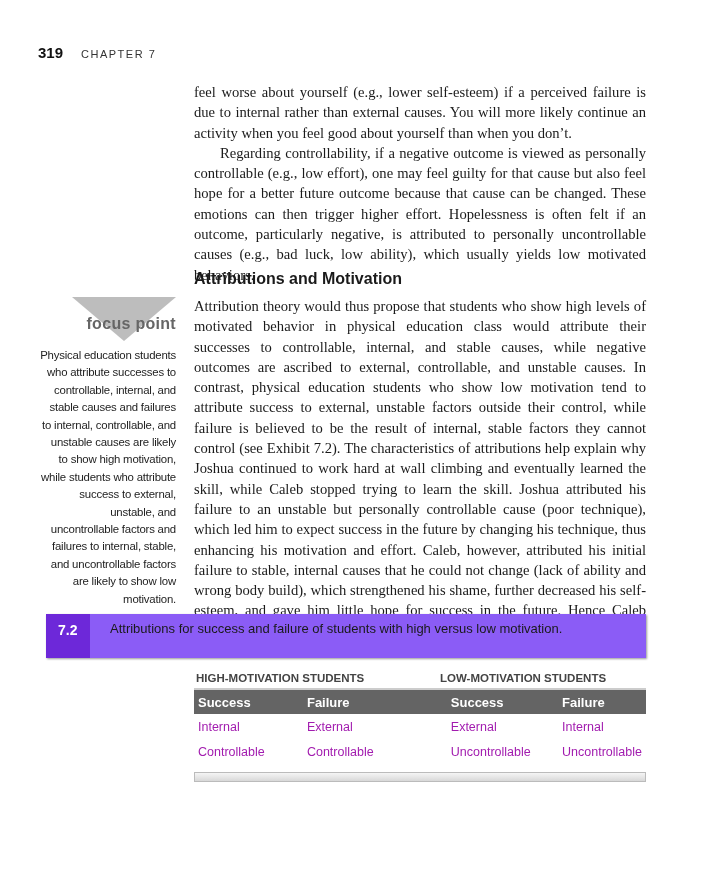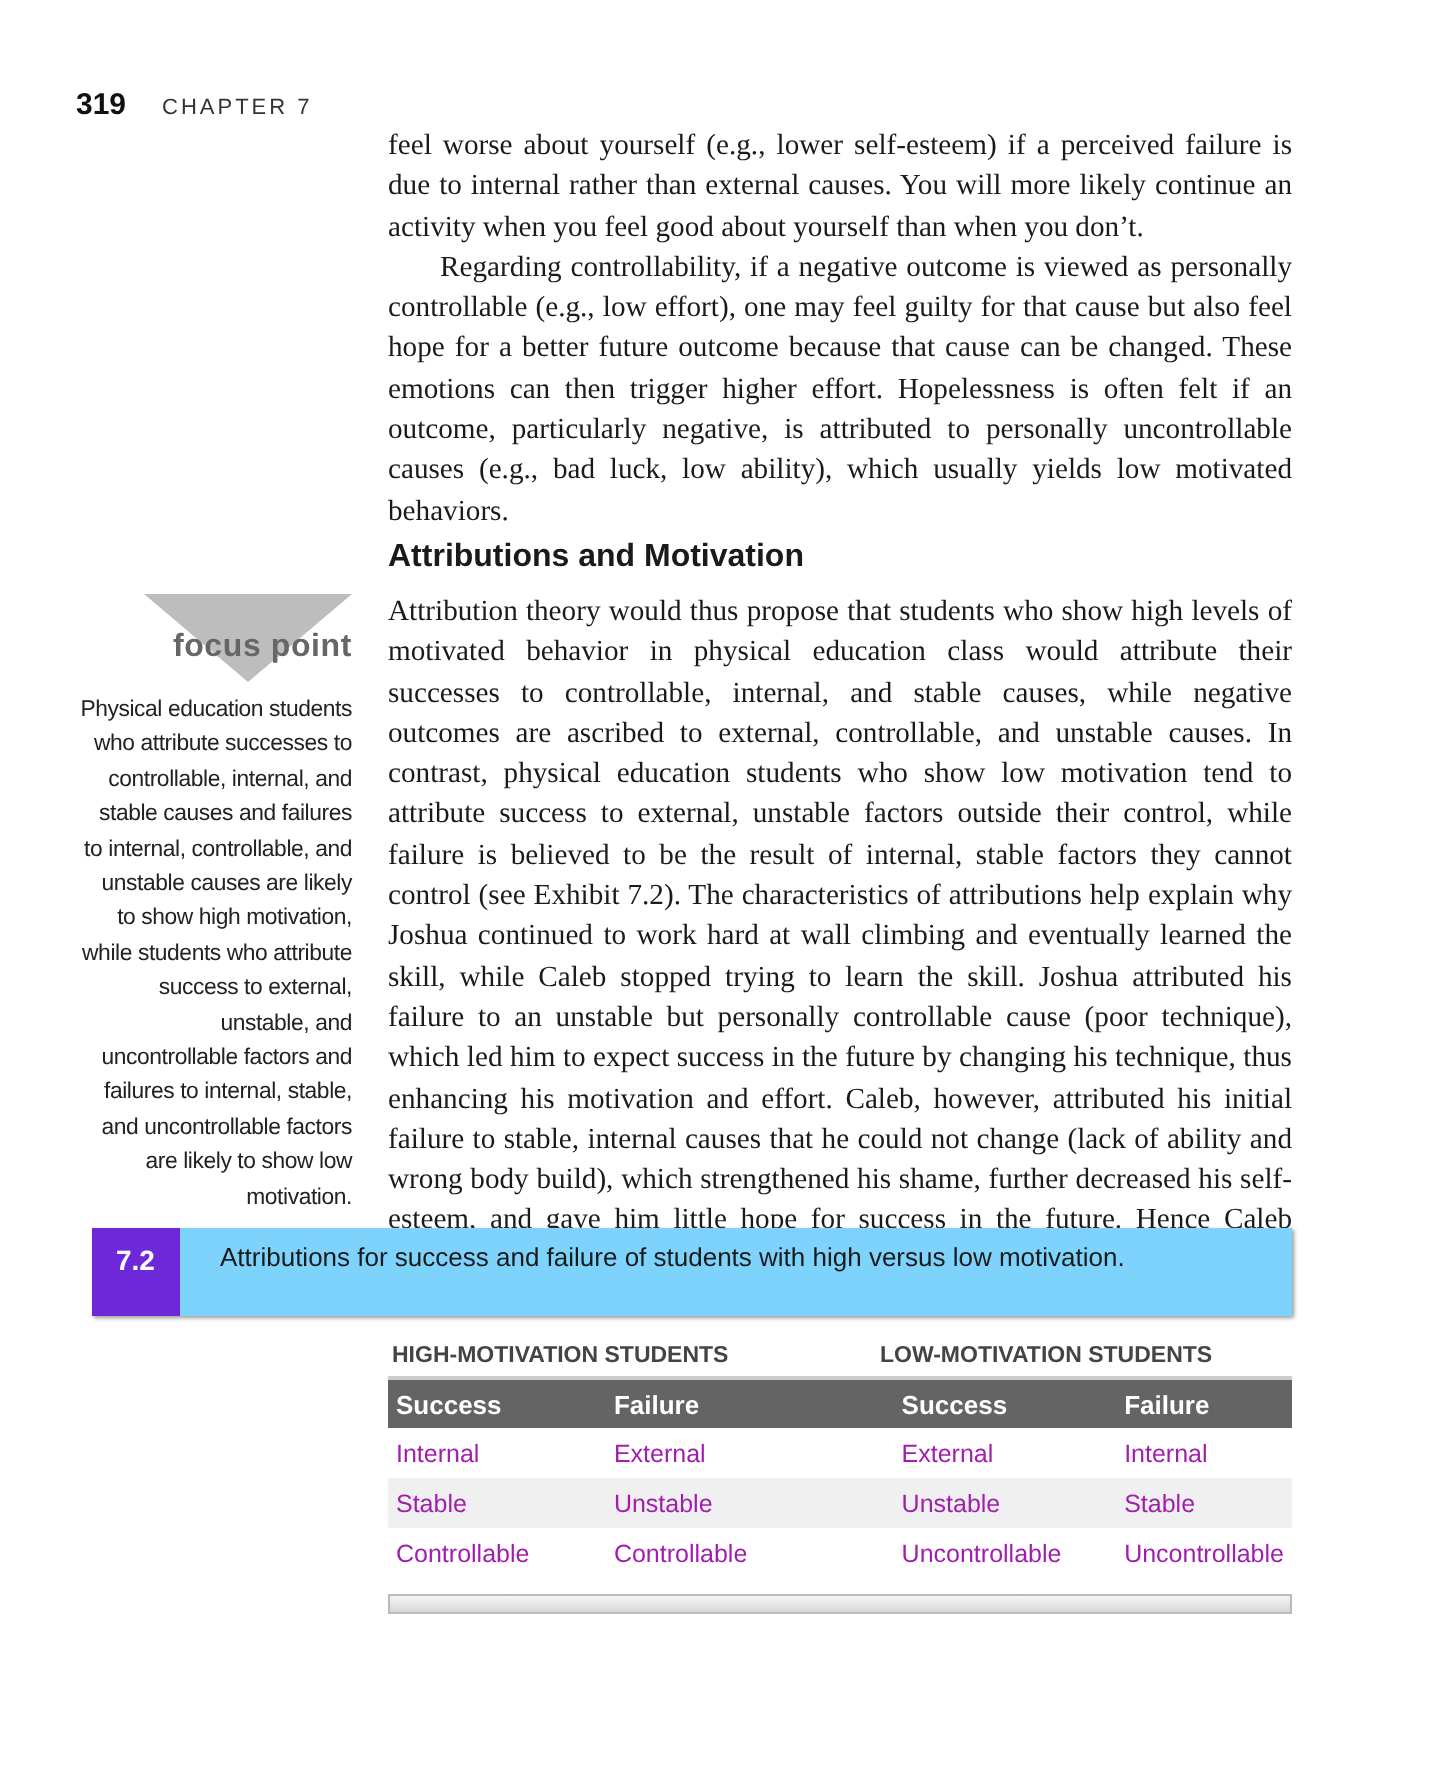--- a/index.html
+++ b/index.html
@@ -3,32 +3,32 @@
 <meta charset="utf-8">
 <style>
   html, body { margin: 0; padding: 0; background: #ffffff; }
   body { width: 726px; height: 896px; position: relative; overflow: hidden; color: #1a1a1a; }
   .running-head { position: absolute; left: 38px; top: 44px; display: flex; align-items: baseline; }
   .page-num { font-family: "Liberation Sans", sans-serif; font-weight: bold; font-size: 15px; color: #111; }
   .chapter { font-family: "Liberation Sans", sans-serif; font-size: 11px; letter-spacing: 1.5px; color: #333; margin-left: 18px; }
   .body-col { position: absolute; left: 194px; width: 452px; font-family: "Liberation Serif", serif; font-size: 14.6px; line-height: 20.3px; text-align: justify; color: #1a1a1a; }
   .body-col p { margin: 0; }
   .indent { text-indent: 26px; }
-  #block1 { top: 63px; }
+  #block1 { top: 82px; }
   .section-heading { position: absolute; left: 194px; top: 270px; font-family: "Liberation Sans", sans-serif; font-weight: bold; font-size: 16px; color: #1a1a1a; }
   #block2 { top: 296px; }
   .focus { position: absolute; left: 40px; top: 297px; width: 136px; }
   .focus-title-wrap { position: relative; height: 44px; }
   .focus-triangle { position: absolute; right: 0; top: 0; width: 0; height: 0; border-left: 52px solid transparent; border-right: 52px solid transparent; border-top: 44px solid #bdbdbd; }
   .focus-title { position: absolute; right: 0; top: 18px; font-family: "Liberation Sans", sans-serif; font-weight: bold; font-size: 16px; color: #666; letter-spacing: 0.3px; }
   .focus-text { margin-top: 6px; font-family: "Liberation Sans", sans-serif; font-size: 11.4px; line-height: 17.4px; text-align: right; color: #222; letter-spacing: -0.2px; }
   .exhibit { position: absolute; left: 46px; top: 614px; width: 600px; height: 44px; display: flex; box-shadow: 1px 1px 2px #999; }
   .ex-label { width: 95px; background: #7a7a7a; color: #eee; font-family: "Liberation Sans", sans-serif; font-weight: bold; font-size: 14px; padding: 8px 0 0 12px; box-sizing: border-box; letter-spacing: 0.5px; }
   .ex-num { width: 44px; background: #6d28d9; color: #fff; font-family: "Liberation Sans", sans-serif; font-weight: bold; font-size: 14px; padding: 8px 0 0 12px; box-sizing: border-box; }
-  .ex-caption { flex: 1; background: #7dd3fc; font-family: "Liberation Sans", sans-serif; font-size: 13px; line-height: 16px; padding: 7px 10px 0 20px; box-sizing: border-box; color: #1a1a1a; }
+  .ex-caption { flex: 1; background: #8b5cf6; font-family: "Liberation Sans", sans-serif; font-size: 13px; line-height: 16px; padding: 7px 10px 0 20px; box-sizing: border-box; color: #1a1a1a; }
   .table-wrap { position: absolute; left: 194px; top: 672px; width: 452px; }
   .group-heads { position: relative; height: 16px; font-family: "Liberation Sans", sans-serif; font-weight: bold; font-size: 11.5px; color: #444; border-bottom: 2px solid #ccc; }
   .group-heads span { position: absolute; top: 0; }
   table { width: 100%; border-collapse: collapse; font-family: "Liberation Sans", sans-serif; font-size: 12.5px; }
   th { background: #646464; color: #fff; font-weight: bold; text-align: left; height: 24px; padding: 0 4px; font-size: 13px; }
   td { height: 25px; padding: 0 4px; color: #a21caf; }
   tr.alt td { background: #f0f0f0; }
   .table-bar { height: 8px; margin-top: 8px; background: linear-gradient(#f5f5f5, #d8d8d8); border: 1px solid #bbb; }
   .c1 { width: 102px; } .c2 { width: 138px; } .c3 { width: 104px; }
 </style>
@@ -78,26 +78,20 @@
         <th>Failure</th>
       </tr>
     </thead>
     <tbody>
       <tr>
         <td>Internal</td>
         <td>External</td>
         <td>External</td>
         <td>Internal</td>
       </tr>
-      <tr class="alt">
-        <td>Stable</td>
-        <td>Unstable</td>
-        <td>Unstable</td>
-        <td>Stable</td>
-      </tr>
       <tr>
         <td>Controllable</td>
         <td>Controllable</td>
         <td>Uncontrollable</td>
         <td>Uncontrollable</td>
       </tr>
     </tbody>
   </table>
   <div class="table-bar"></div>
 </div>

